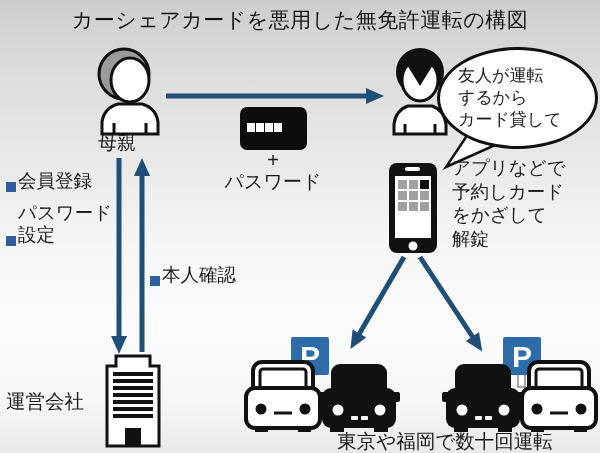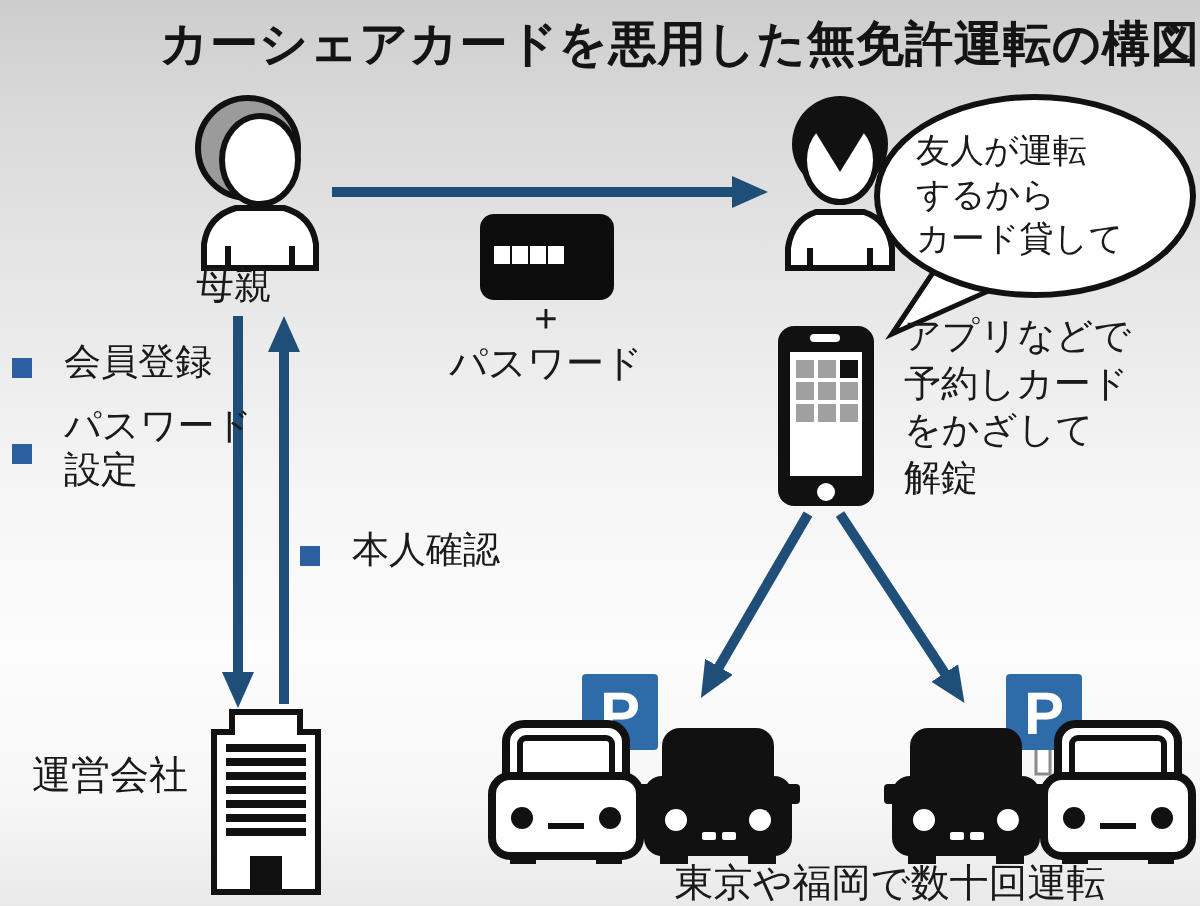--- a/index.html
+++ b/index.html
@@ -3,23 +3,23 @@
 <meta charset="utf-8">
 <style>
   html,body{margin:0;padding:0;}
   .stage{
     position:relative;width:600px;height:453px;overflow:hidden;
     font-family:"Liberation Sans","DejaVu Sans",sans-serif;color:#1a1a1a;
     background:linear-gradient(180deg,#cdcdcd 0%,#d9d9d9 12%,#e7e7e7 32%,#f6f6f6 55%,#fcfcfc 72%,#f7f7f7 88%,#e9e9e9 100%);
   }
   .abs{position:absolute;z-index:2;}
   .ws{white-space:pre-line;}
-  .title{top:6px;left:0;width:600px;text-align:right;font-size:24px;font-weight:bold;letter-spacing:.5px;color:#141414;}
+  .title{top:6px;left:0;width:600px;text-align:center;font-size:21px;font-weight:normal;letter-spacing:.5px;color:#141414;}
   .actor-label{font-size:19px;text-align:left;}
-  .step{position:absolute;z-index:2;display:flex;align-items:center;gap:16px;}
+  .step{position:absolute;z-index:2;display:flex;align-items:flex-end;gap:2px;}
   .bullet{width:10px;height:10px;margin-top:6px;flex:0 0 auto;background:var(--bullet,#2b5f9e);}
   .step-text{font-size:18.5px;line-height:22px;}
   .bubble{
     top:47px;left:437px;width:161px;height:102px;box-sizing:border-box;
     background:#fff;border:3px solid #111;border-radius:50%;
     display:flex;align-items:center;padding-left:18px;
     font-size:17px;line-height:1.28;z-index:3;
   }
   svg{position:absolute;top:0;left:0;z-index:1;}
   .arrow-stroke{stroke:var(--arrow,#1f4e79);stroke-width:5;fill:none;}
@@ -184,17 +184,17 @@
   <div class="step" style="top:264px;left:150px;">
     <span class="bullet"></span>
     <span class="step-text ws">本人確認</span>
   </div>
 
   <div class="abs ws" style="top:156px;left:452px;width:148px;font-size:18.5px;line-height:23.5px;">アプリなどで
 予約しカード
 をかざして
 解錠</div>
 
-  <div class="abs" style="top:374px;left:6px;width:98px;text-align:center;font-size:19.5px;">運営会社</div>
+  <div class="abs" style="top:388px;left:6px;width:98px;text-align:left;font-size:19.5px;">運営会社</div>
 
   <div class="abs" style="top:428px;left:300px;width:290px;text-align:center;font-size:19.5px;">東京や福岡で数十回運転</div>
 
 </div>
 
 </body></html>

